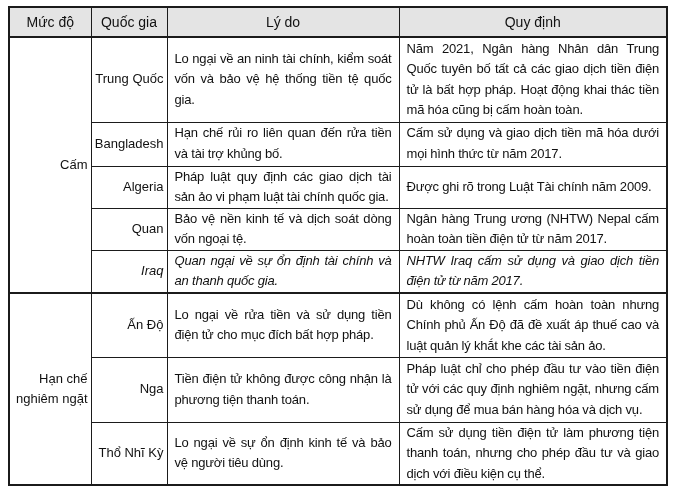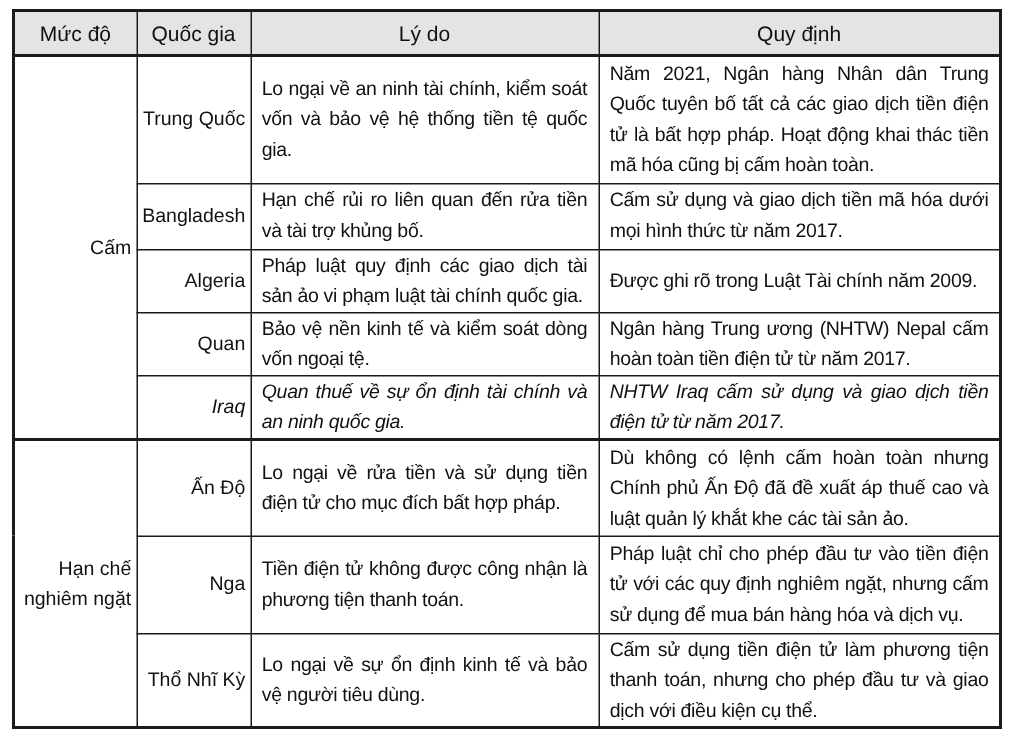--- a/index.html
+++ b/index.html
@@ -93,26 +93,26 @@
         <td class="reason">Hạn chế rủi ro liên quan đến rửa tiền và tài trợ khủng bố.</td>
         <td class="regulation">Cấm sử dụng và giao dịch tiền mã hóa dưới mọi hình thức từ năm 2017.</td>
       </tr>
       <tr class="r-al">
         <td class="country">Algeria</td>
         <td class="reason">Pháp luật quy định các giao dịch tài sản ảo vi phạm luật tài chính quốc gia.</td>
         <td class="regulation">Được ghi rõ trong Luật Tài chính năm 2009.</td>
       </tr>
       <tr class="r-np">
         <td class="country">Quan</td>
-        <td class="reason">Bảo vệ nền kinh tế và kiểm soát dòng vốn ngoại tệ.</td>
+        <td class="reason">Bảo vệ nền kinh tế và dịch soát dòng vốn ngoại tệ.</td>
         <td class="regulation">Ngân hàng Trung ương (NHTW) Nepal cấm hoàn toàn tiền điện tử từ năm 2017.</td>
       </tr>
       <tr class="r-iq">
         <td class="country">Iraq</td>
-        <td class="reason">Quan thuế về sự ổn định tài chính và an ninh quốc gia.</td>
+        <td class="reason">Quan ngại về sự ổn định tài chính và an thanh quốc gia.</td>
         <td class="regulation">NHTW Iraq cấm sử dụng và giao dịch tiền điện tử từ năm 2017.</td>
       </tr>
       <tr class="r-in group-start">
         <td class="level" rowspan="3">Hạn chế nghiêm ngặt</td>
         <td class="country">Ấn Độ</td>
         <td class="reason">Lo ngại về rửa tiền và sử dụng tiền điện tử cho mục đích bất hợp pháp.</td>
         <td class="regulation">Dù không có lệnh cấm hoàn toàn nhưng Chính phủ Ấn Độ đã đề xuất áp thuế cao và luật quản lý khắt khe các tài sản ảo.</td>
       </tr>
       <tr class="r-ru">
         <td class="country">Nga</td>

